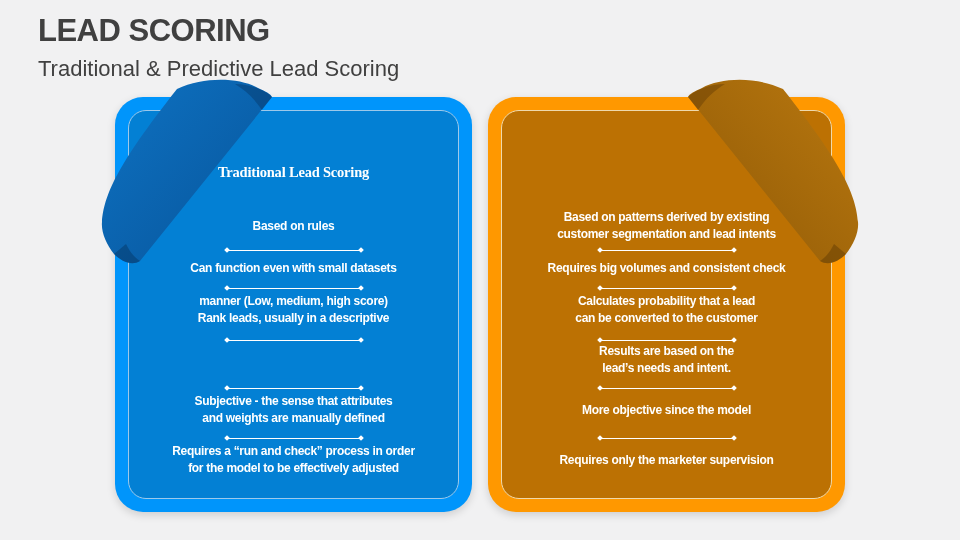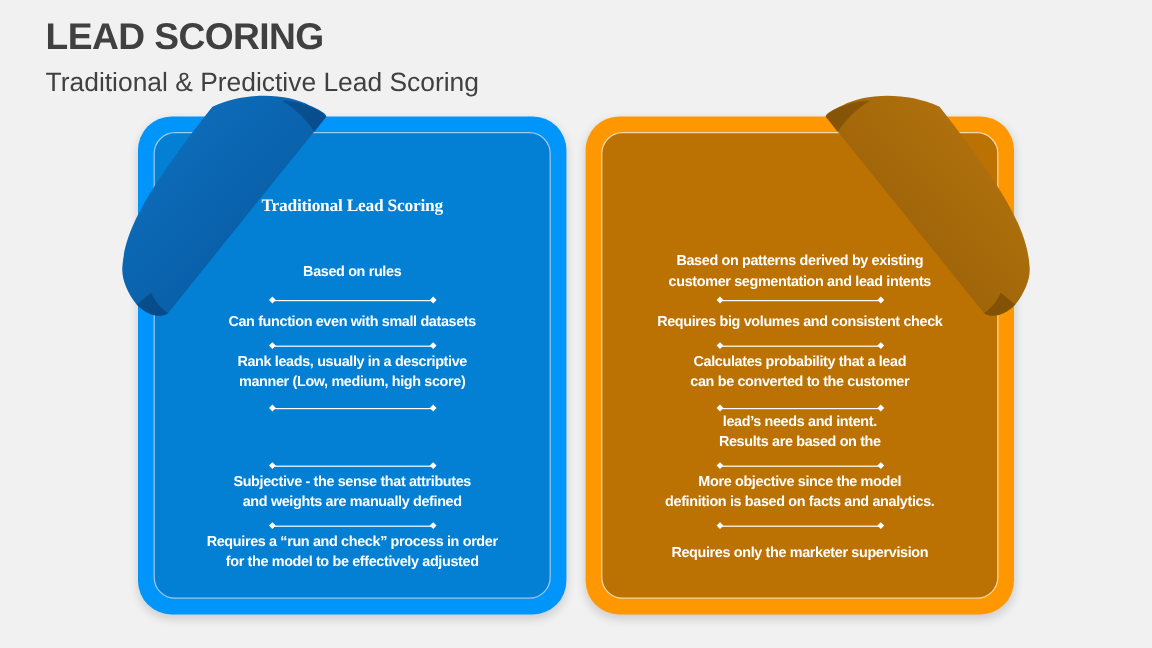--- a/index.html
+++ b/index.html
@@ -84,22 +84,22 @@
       <div class="divider d1">
         <span class="dline"></span>
       </div>
       <div class="slot s2">
         <div class="iline">Can function even with small datasets</div>
       </div>
       <div class="divider d2">
         <span class="dline"></span>
       </div>
       <div class="slot s3">
+        <div class="iline">manner (Low, medium, high score)</div>
         <div class="iline">Rank leads, usually in a descriptive</div>
-        <div class="iline">manner (Low, medium, high score)</div>
       </div>
       <div class="divider d3">
         <span class="dline"></span>
       </div>
       <div class="divider d4">
         <span class="dline"></span>
       </div>
       <div class="slot s5">
         <div class="iline">Subjective - the sense that attributes</div>
         <div class="iline">and weights are manually defined</div>
@@ -129,29 +129,28 @@
         <span class="dline"></span>
       </div>
       <div class="slot s3">
         <div class="iline">Calculates probability that a lead</div>
         <div class="iline">can be converted to the customer</div>
       </div>
       <div class="divider d3">
         <span class="dline"></span>
       </div>
       <div class="slot s4">
+        <div class="iline">Results are based on the</div>
         <div class="iline">lead’s needs and intent.</div>
-        <div class="iline">Results are based on the</div>
       </div>
       <div class="divider d4">
         <span class="dline"></span>
       </div>
       <div class="slot s5">
         <div class="iline">More objective since the model</div>
-        <div class="iline">definition is based on facts and analytics.</div>
       </div>
       <div class="divider d5">
         <span class="dline"></span>
       </div>
       <div class="slot s6">
         <div class="iline">Requires only the marketer supervision</div>
       </div>
     </section>
 
   <svg class="ribbons" width="960" height="540" viewBox="0 0 960 540" aria-hidden="true">

